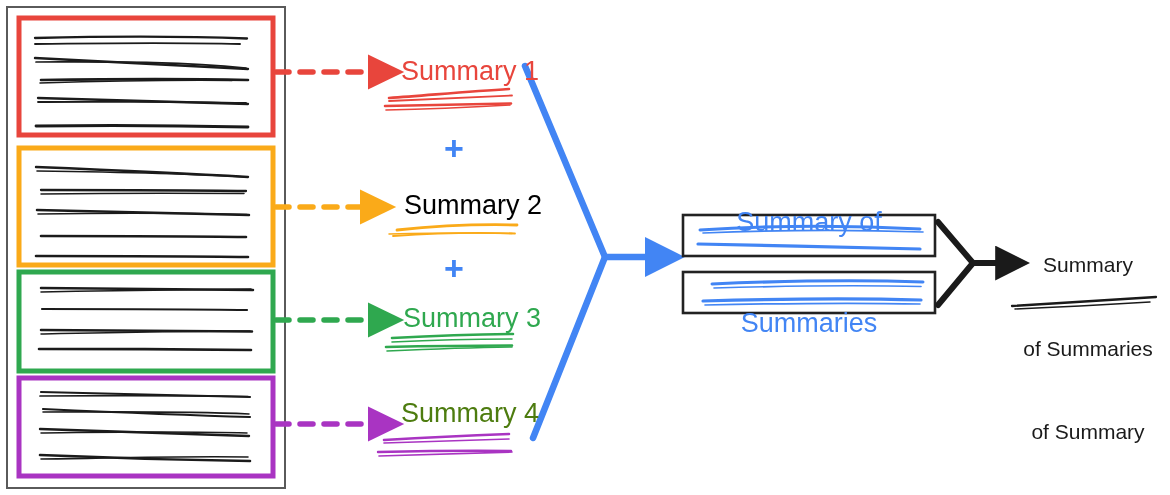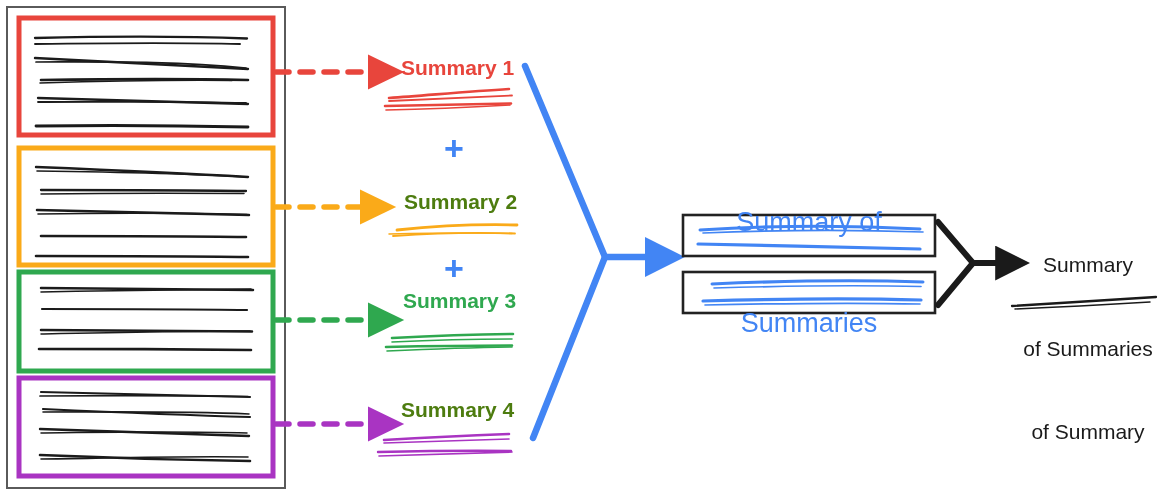--- a/index.html
+++ b/index.html
@@ -1,20 +1,20 @@
 <!DOCTYPE html>
 <html><head>
 <meta charset="utf-8">
 <style>
   html,body{margin:0;padding:0;background:#fff;}
   body{width:1170px;height:495px;font-family:"Liberation Sans",sans-serif;overflow:hidden;}
   #stage{position:relative;width:1170px;height:495px;background:#ffffff;}
   #stage svg.layer{position:absolute;left:0;top:0;width:1170px;height:495px;overflow:visible;}
   .lbl{position:absolute;font-family:"Liberation Sans",sans-serif;white-space:pre;line-height:1.18;}
-  .sumlbl{font-size:21px;font-weight:700;}
+  .sumlbl{font-size:27px;font-weight:400;}
   .sos{font-size:27px;font-weight:400;color:#4285F4;text-align:center;line-height:1.25;}
   .finallbl{font-size:21px;font-weight:400;color:#1a1a1a;text-align:center;line-height:1.32;}
 </style>
 </head>
 <body>
 
 <div id="stage">
 
   <svg class="layer" viewBox="0 0 1170 495">
     <defs>
@@ -154,22 +154,22 @@
     </g>
     <path d="M971 263 L1003 263" stroke="#1A1A1A" stroke-width="6" stroke-linecap="butt" fill="none" marker-end="url(#ah-black)"></path>
 
     <g stroke="#1A1A1A" fill="none" stroke-linecap="round">
       <path d="M1012 306 C1060 303, 1110 300, 1156 297" stroke-width="2.3"></path>
       <path d="M1015 309 C1062 307, 1108 304.5, 1150 302" stroke-width="1.5"></path>
     </g>
   </svg>
 
   <div class="lbl sumlbl" style="left:401px;top:56px;color:#E8453C;">Summary 1</div>
-  <div class="lbl sumlbl" style="left:404px;top:190px;color:#4d7c0f;">Summary 2</div>
-  <div class="lbl sumlbl" style="left:403px;top:289px;color:#2FA84F;">Summary 3</div>
+  <div class="lbl sumlbl" style="left:404px;top:190px;color:#000000;">Summary 2</div>
+  <div class="lbl sumlbl" style="left:403px;top:303px;color:#2FA84F;">Summary 3</div>
   <div class="lbl sumlbl" style="left:401px;top:398px;color:#4d7c0f;">Summary 4</div>
 
   <div class="lbl" style="left:444px;top:128px;color:#4285F4;font-size:34px;font-weight:700;">+</div>
   <div class="lbl" style="left:444px;top:248px;color:#4285F4;font-size:34px;font-weight:700;">+</div>
 
   <div class="lbl sos" style="left:700px;top:138px;width:218px;">
     <div>Summary of</div>
     <div>Summaries</div>
   </div>
 

